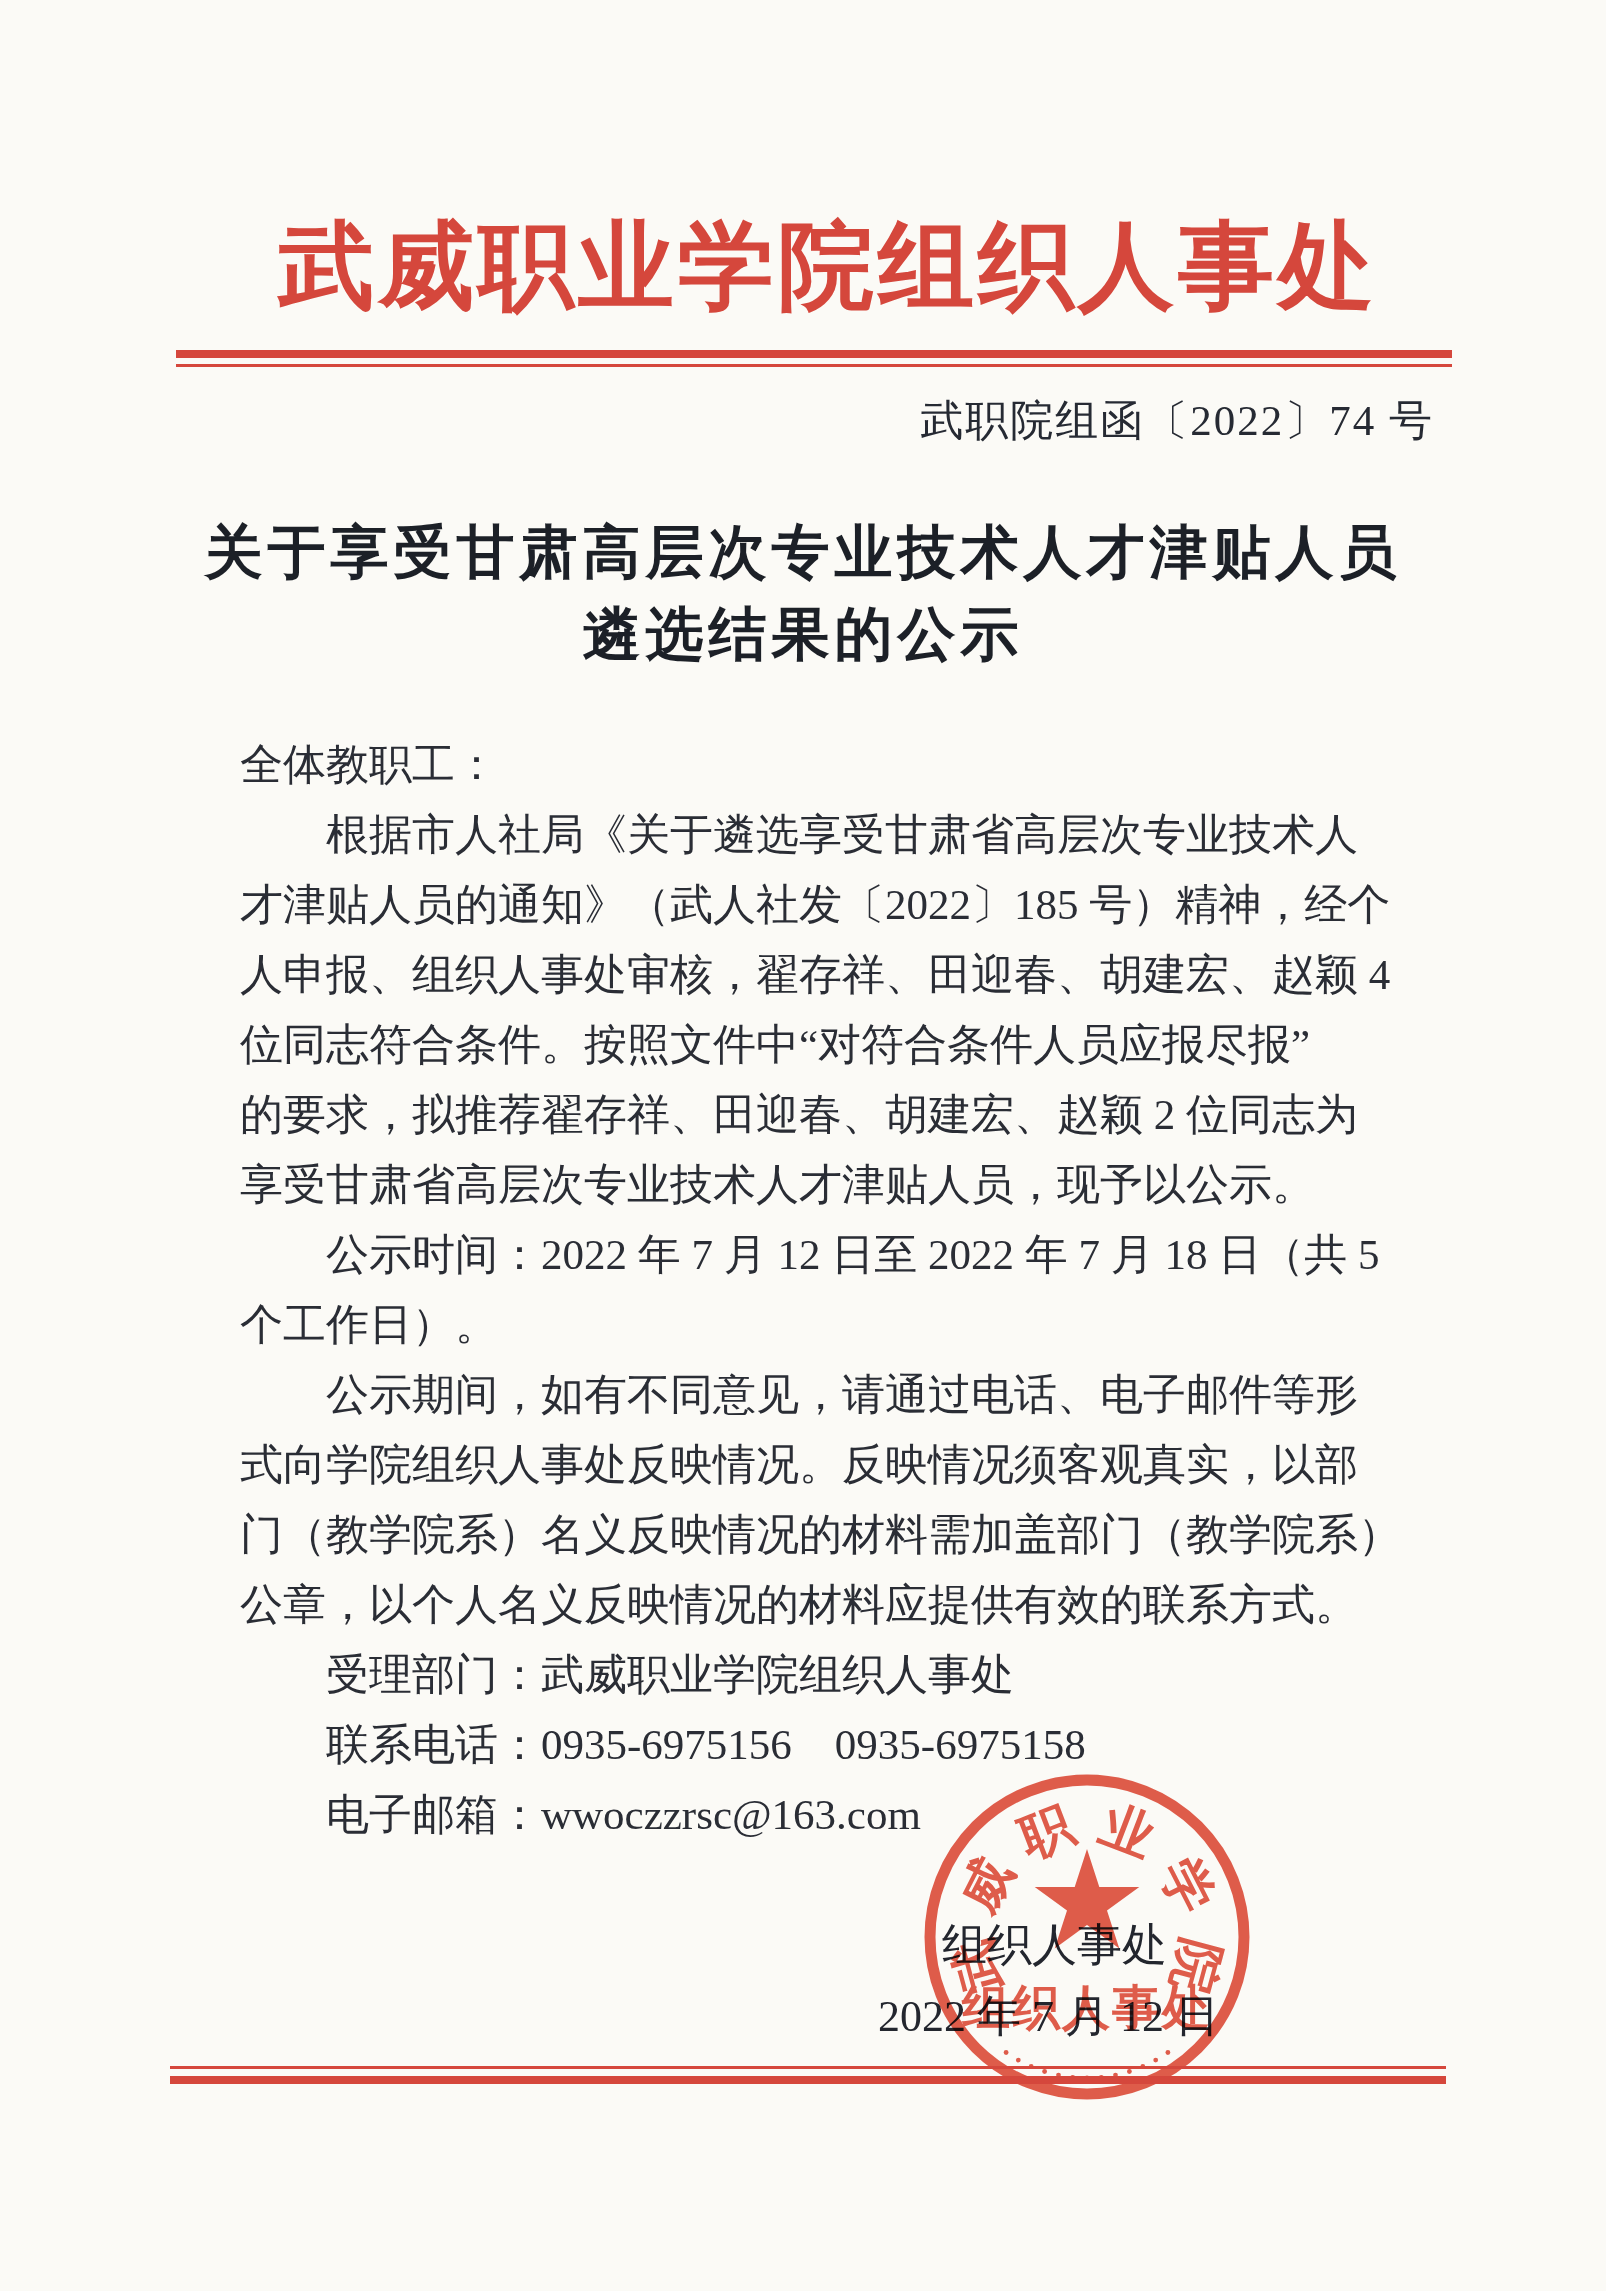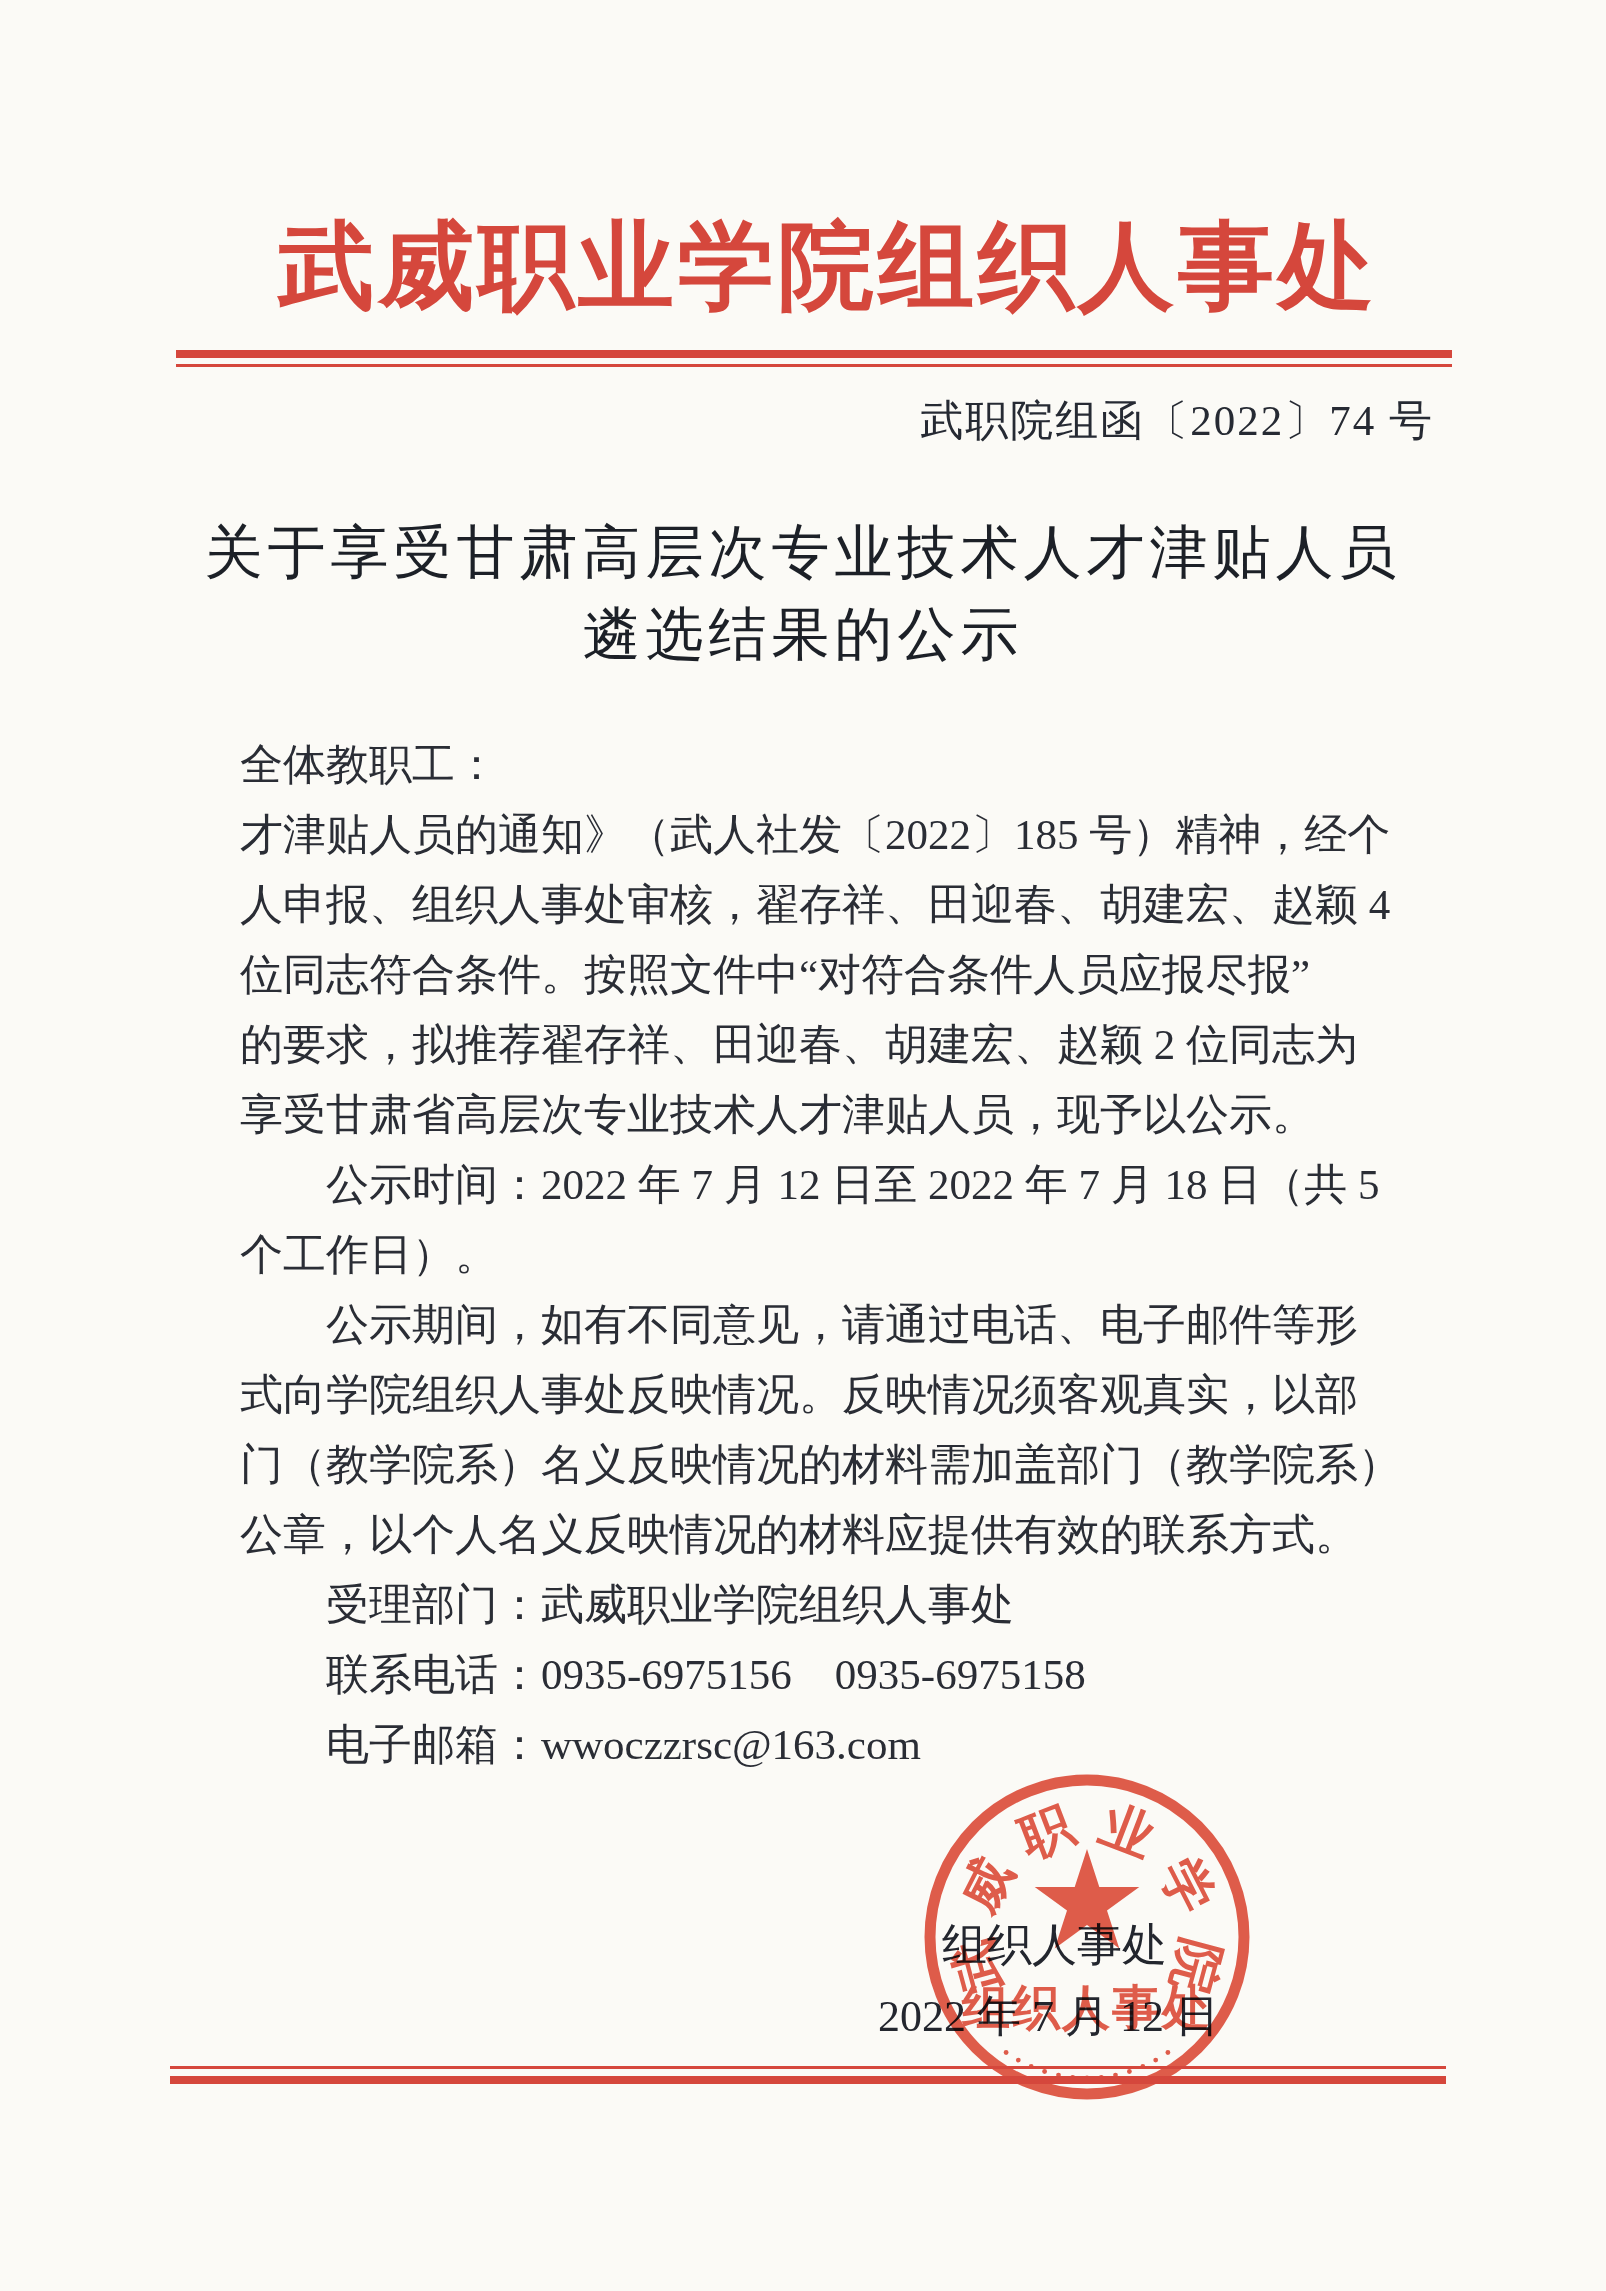--- a/index.html
+++ b/index.html
@@ -35,21 +35,21 @@
   .rule-thin-bottom{left:170px;top:2066px;width:1276px;height:3px;}
   .rule-thick-bottom{left:170px;top:2076px;width:1276px;height:8px;}
 
   .doc-number{
     position:absolute;top:392px;right:172px;
     font-size:43px;letter-spacing:2px;
     color:var(--ink);white-space:nowrap;
   }
   .doc-title{
     position:absolute;top:512px;left:0;width:100%;
-    text-align:center;font-weight:normal;
+    text-align:center;font-weight:bold;
     font-size:58px;line-height:82px;letter-spacing:5px;
     color:#1c2027;
   }
   .body-text{
     position:absolute;left:240px;top:730px;width:1170px;
     font-size:43px;line-height:70px;
     color:#2a2d35;
   }
   .body-line{height:70px;white-space:nowrap;}
   .body-line.indent{padding-left:86px;}
@@ -92,20 +92,21 @@
 
   <div class="doc-number">武职院组函〔2022〕74 号</div>
 
   <div class="doc-title">
     <div>关于享受甘肃高层次专业技术人才津贴人员</div>
     <div>遴选结果的公示</div>
   </div>
 
   <div class="body-text">
       <div class="body-line">全体教职工：</div>
+      <div class="body-line indent">根据市人社局《关于遴选享受甘肃省高层次专业技术人</div>
       <div class="body-line">才津贴人员的通知》（武人社发〔2022〕185 号）精神，经个</div>
       <div class="body-line">人申报、组织人事处审核，翟存祥、田迎春、胡建宏、赵颖 4</div>
       <div class="body-line">位同志符合条件。按照文件中“对符合条件人员应报尽报”</div>
       <div class="body-line">的要求，拟推荐翟存祥、田迎春、胡建宏、赵颖 2 位同志为</div>
       <div class="body-line">享受甘肃省高层次专业技术人才津贴人员，现予以公示。</div>
       <div class="body-line indent">公示时间：2022 年 7 月 12 日至 2022 年 7 月 18 日（共 5</div>
       <div class="body-line">个工作日）。</div>
       <div class="body-line indent">公示期间，如有不同意见，请通过电话、电子邮件等形</div>
       <div class="body-line">式向学院组织人事处反映情况。反映情况须客观真实，以部</div>
       <div class="body-line">门（教学院系）名义反映情况的材料需加盖部门（教学院系）</div>

